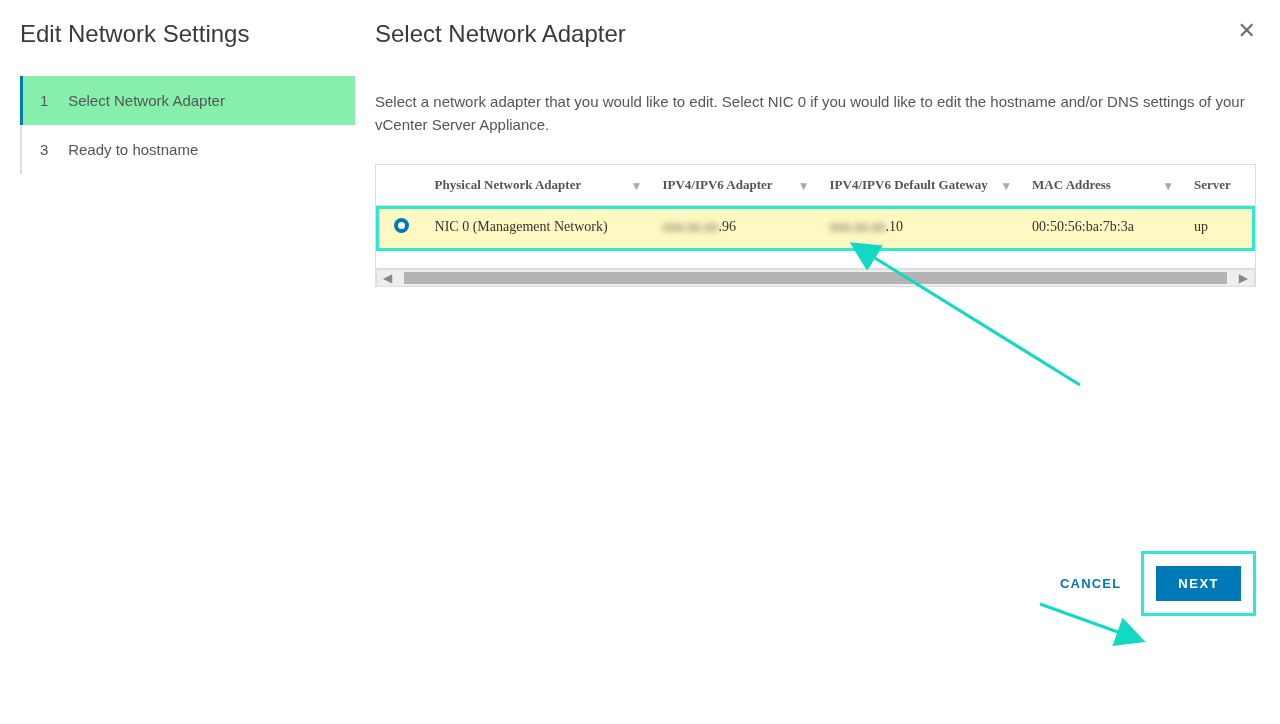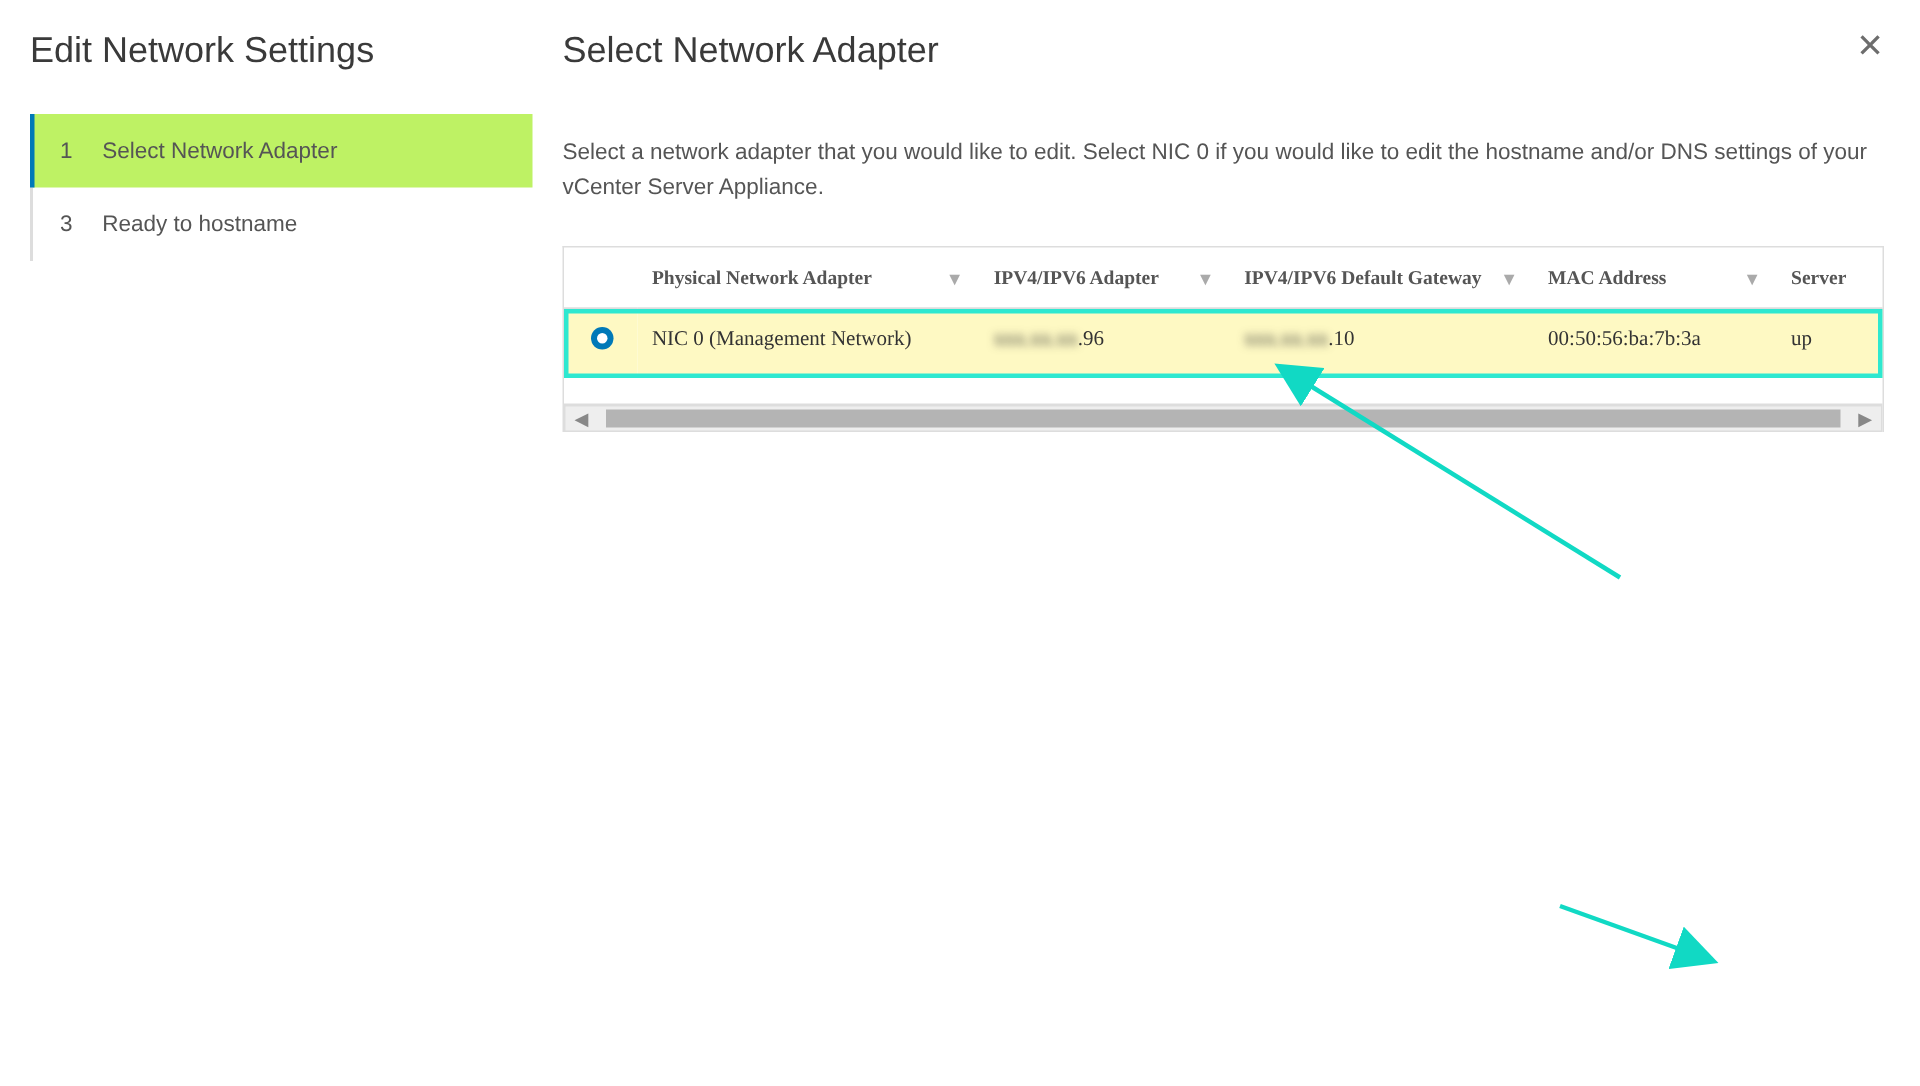--- a/index.html
+++ b/index.html
@@ -2,21 +2,21 @@
 <html><head>
   <meta charset="utf-8">
   <style>
     * { box-sizing: border-box; margin: 0; padding: 0; }
     body { font-family: "Segoe UI", Arial, sans-serif; background: #fff; color: #333; width: 1280px; height: 724px; position: relative; }
     .container { display: flex; height: 628px; }
     .sidebar { width: 355px; padding: 20px 0 0 20px; }
     .sidebar-title { font-size: 24px; font-weight: 400; color: #3a3a3a; margin-bottom: 28px; }
     .steps { border-left: 2px solid #ddd; }
     .step { padding: 16px 18px; font-size: 15px; color: #555; cursor: pointer; }
-    .step.active { background: #bef264; position: relative; }
+    .step.active { background: #86efac; position: relative; }
     .step.active::before { content: ""; position: absolute; left: -2px; top: 0; bottom: 0; width: 3px; background: #0079b8; }
     .step-num { margin-right: 10px; display: inline-block; width: 14px; }
     .main { flex: 1; padding: 20px 24px 0 20px; position: relative; }
     .main-header { display: flex; justify-content: space-between; align-items: flex-start; }
     .main-title { font-size: 24px; font-weight: 400; color: #3a3a3a; }
     .close-btn { font-size: 22px; color: #6d6d6d; cursor: pointer; line-height: 1; }
     .description { margin-top: 43px; font-size: 15px; color: #555; line-height: 1.5; }
     .table-wrapper { margin-top: 28px; border: 1px solid #ddd; border-bottom: none; position: relative; }
     table { width: 100%; border-collapse: collapse; table-layout: fixed; font-family: Liberation Serif, serif; }
     th { text-align: left; font-size: 13px; font-weight: 600; color: #555; padding: 12px 10px; border-bottom: 1px solid #ddd; vertical-align: top; position: relative; }
@@ -134,14 +134,20 @@
 
     <svg class="arrow-annot arrow-svg" style="left:680px; top:592px;" width="120" height="60">
       <defs>
         <marker id="ah2" markerWidth="10" markerHeight="10" refX="8" refY="5" orient="auto">
           <path d="M0,0 L10,5 L0,10 z" fill="#11d9c4"></path>
         </marker>
       </defs>
       <line x1="5" y1="12" x2="105" y2="48" stroke="#11d9c4" stroke-width="3" marker-end="url(#ah2)"></line>
     </svg>
 
+    <div class="button-bar">
+      <span class="cancel-btn">CANCEL</span>
+      <span class="next-wrap">
+        <button class="next-btn">NEXT</button>
+      </span>
+    </div>
   </div>
 </div>
 
 </body></html>

